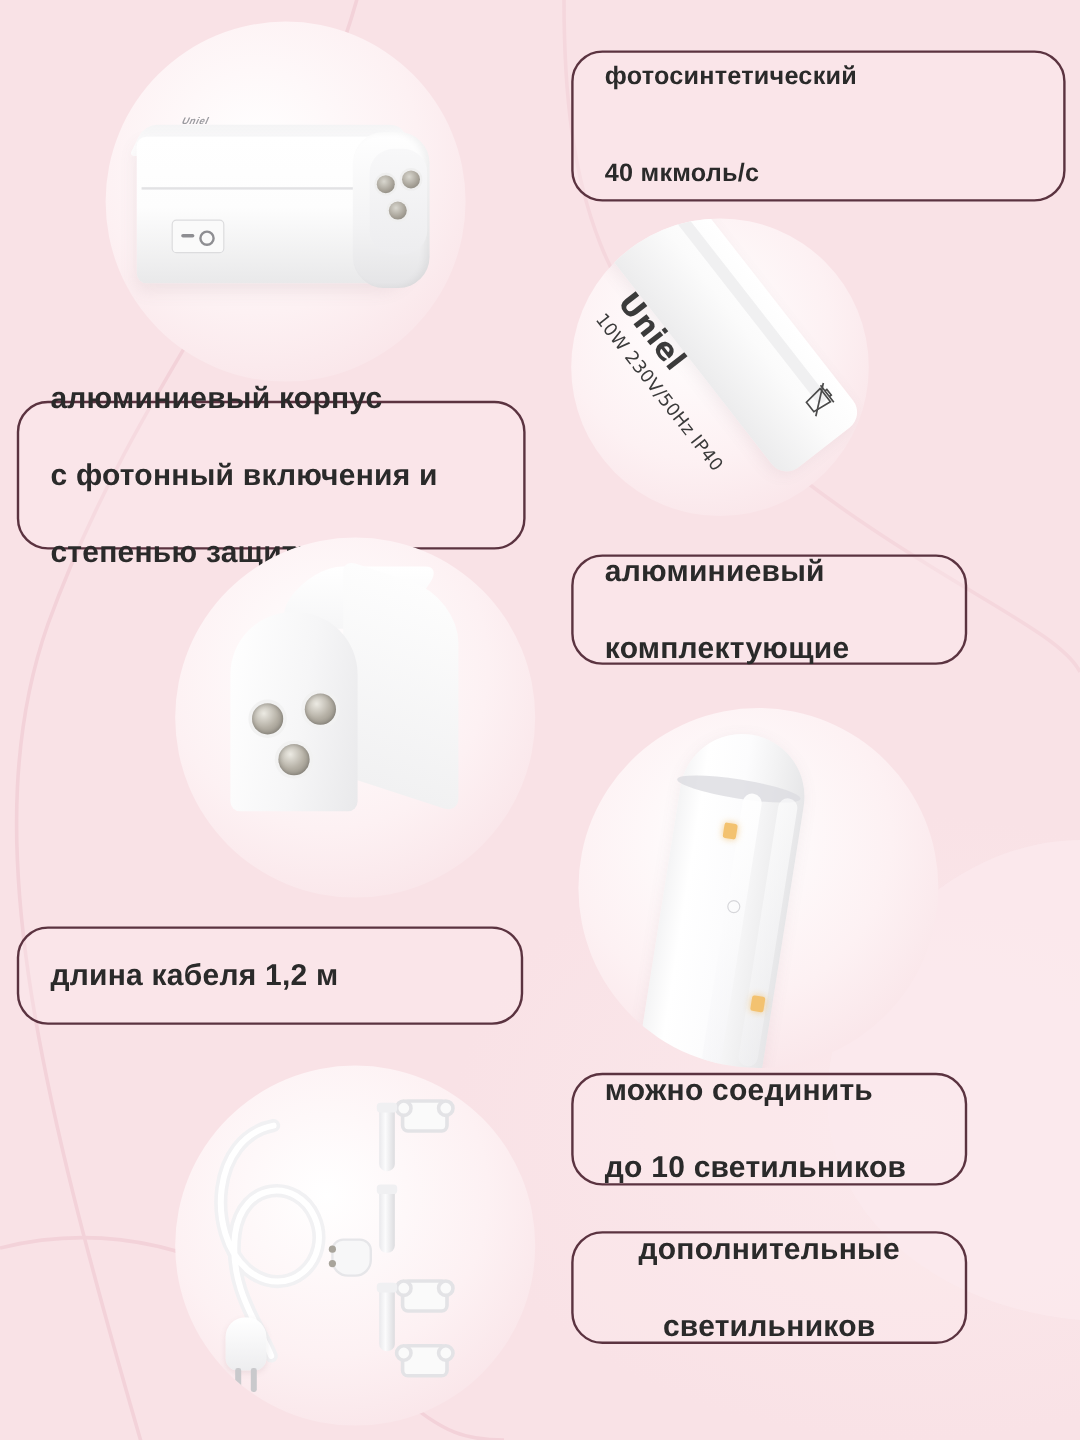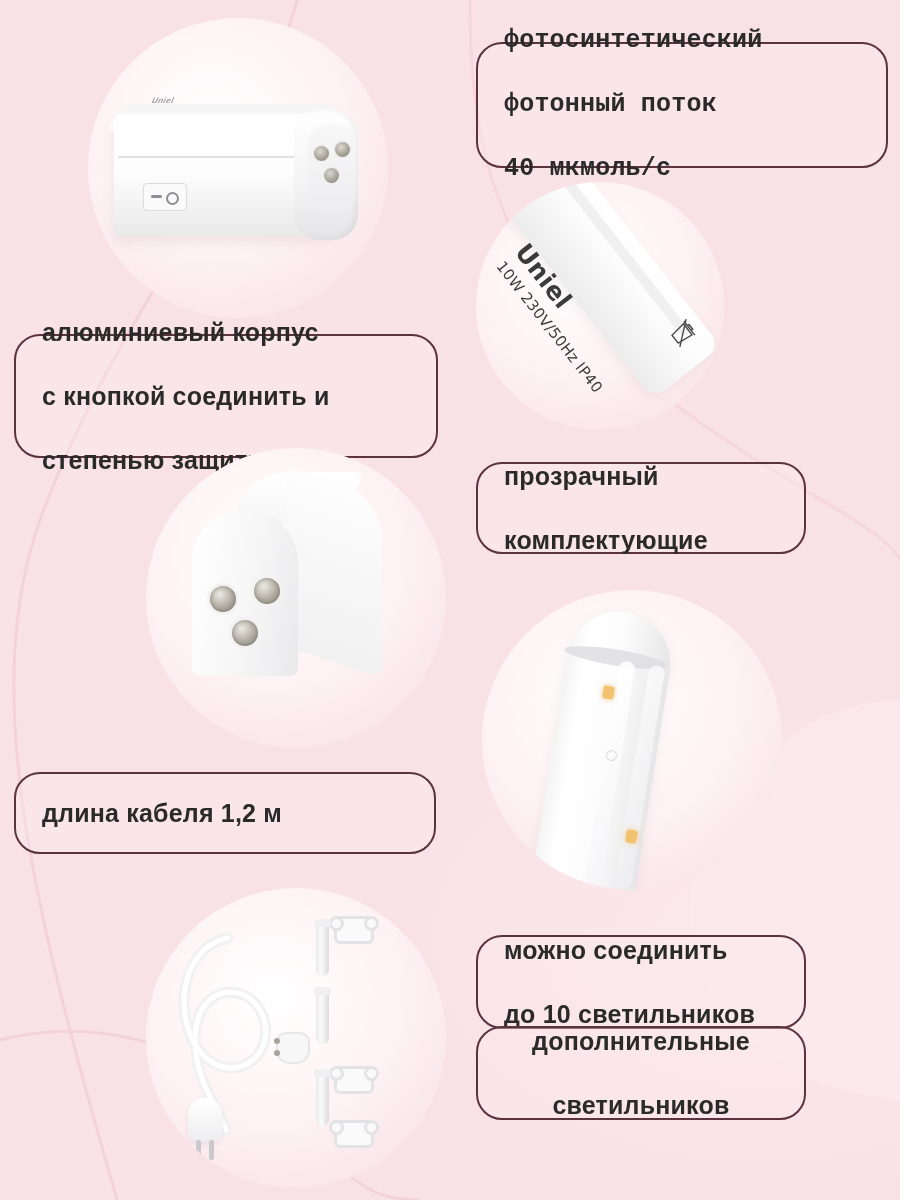--- a/index.html
+++ b/index.html
@@ -348,62 +348,62 @@
     <div class="lamp1-brand">Uniel</div>
     <div class="lamp1-cap"></div>
     <div class="socket-plate">
       <div class="pin" style="left:6px; top:22px;"></div>
       <div class="pin" style="left:27px; top:18px;"></div>
       <div class="pin" style="left:16px; top:44px;"></div>
     </div>
     <div class="lamp1-switch"></div>
   </div>
 
-  <div class="pill" id="pill-photon" style="left:476px; top:42px; width:412px; height:126px; padding:0 26px; font-size:25px;font-family:Liberation Mono, monospace;">
+  <div class="pill" id="pill-photon" style="left:476px; top:42px; width:412px; height:126px; padding:0 26px; font-size:21px;">
     <span>
       <span>фотосинтетический</span><br>
-      <span>фотонный поток</span><br>
+      <br>
       <span>40 мкмоль/с</span>
     </span>
   </div>
 
   <div class="photo" id="photo-tube-label">
     <div class="tube2"></div>
     <div class="tube2-edge"></div>
     <div class="tube2-text">
       <div class="brand">Uniel</div>
       <div class="specs">10W 230V/50Hz IP40</div>
     </div>
     <svg class="bin-icon" viewBox="0 0 22 26">
       <path d="M4 7 h14 l-2 16 h-10 z M2 5 h18 M8 5 v-2 h6 v2" fill="none" stroke="#4a4a4a" stroke-width="1.4"></path>
       <path d="M2 2 L20 24" stroke="#4a4a4a" stroke-width="1.4"></path>
     </svg>
   </div>
 
   <div class="pill" id="pill-aluminium" style="left:14px; top:334px; width:424px; height:124px; padding:0 26px; font-size:25px;justify-content:flex-end;">
     <span>
       <span>алюминиевый  корпус</span><br>
-      <span>с кнопкой соединить и</span><br>
+      <span>с фотонный включения и</span><br>
       <span>степенью защиты IP40</span>
     </span>
   </div>
 
   <div class="photo" id="photo-endcap">
     <div class="cap3-top"></div>
     <div class="cap3-side"></div>
     <div class="cap3-front">
       <div class="pin3" style="left:18px; top:76px;"></div>
       <div class="pin3" style="left:62px; top:68px;"></div>
       <div class="pin3" style="left:40px; top:110px;"></div>
     </div>
   </div>
 
   <div class="pill" id="pill-diffuser" style="left:476px; top:462px; width:330px; height:92px; padding:0 26px; font-size:25px;">
     <span>
-      <span>прозрачный</span><br>
+      <span>алюминиевый</span><br>
       <span>комплектующие</span>
     </span>
   </div>
 
   <div class="photo" id="photo-diffuser">
     <div class="diff-tube"></div>
     <div class="diff-ring"></div>
     <div class="diff-strip" style="left:120px; top:70px; height:230px; transform:rotate(9deg);"></div>
     <div class="diff-strip" style="left:150px; top:74px; height:226px; transform:rotate(9deg); opacity:.7;"></div>
     <div class="led" style="left:121px; top:96px; transform:rotate(9deg);"></div>
@@ -436,21 +436,21 @@
         <div class="head"></div>
       </div>
 
     <div class="connector">
       <div class="body"></div>
       <div class="dot" style="left:6px; top:10px;"></div>
       <div class="dot" style="left:6px; top:22px;"></div>
     </div>
   </div>
 
-  <div class="pill" id="pill-chain" style="left:476px; top:894px; width:330px; height:94px; padding:0 26px; font-size:25px;margin-top:41px;">
+  <div class="pill" id="pill-chain" style="left:476px; top:894px; width:330px; height:94px; padding:0 26px; font-size:25px;">
     <span>
       <span>можно соединить</span><br>
       <span>до 10 светильников</span>
     </span>
   </div>
 
   <div class="pill" id="pill-extra" style="left:476px; top:1026px; width:330px; height:94px; padding:0 26px; font-size:25px;text-align:center;">
     <span>
       <span>дополнительные</span><br>
       <span>светильников</span>

